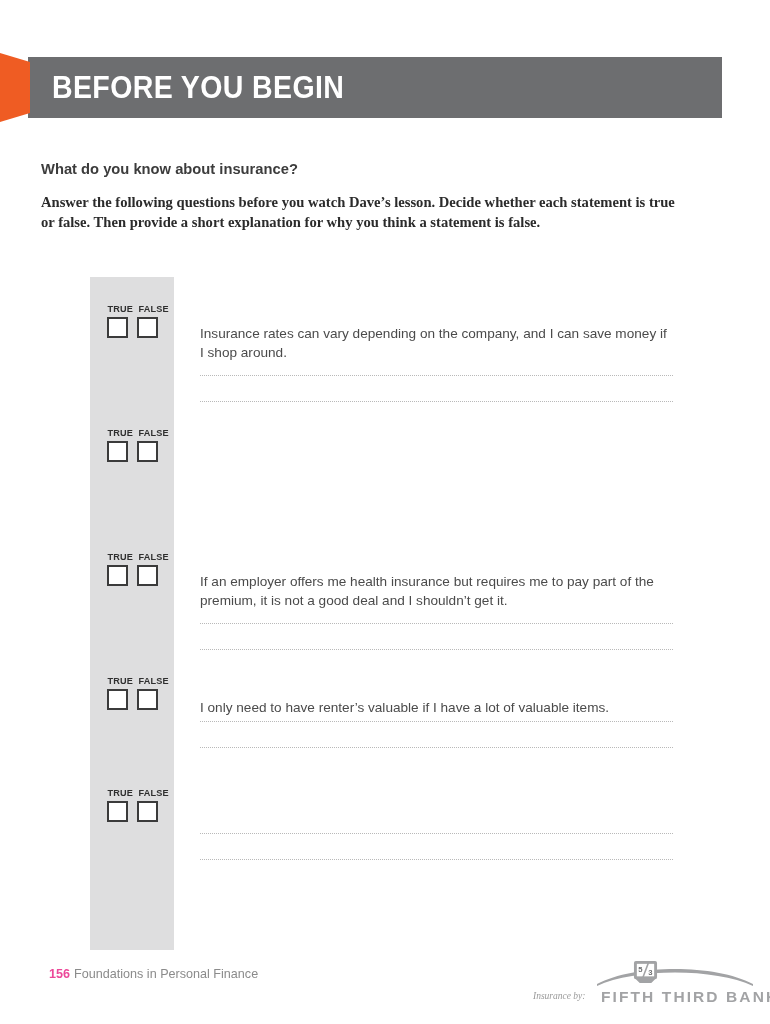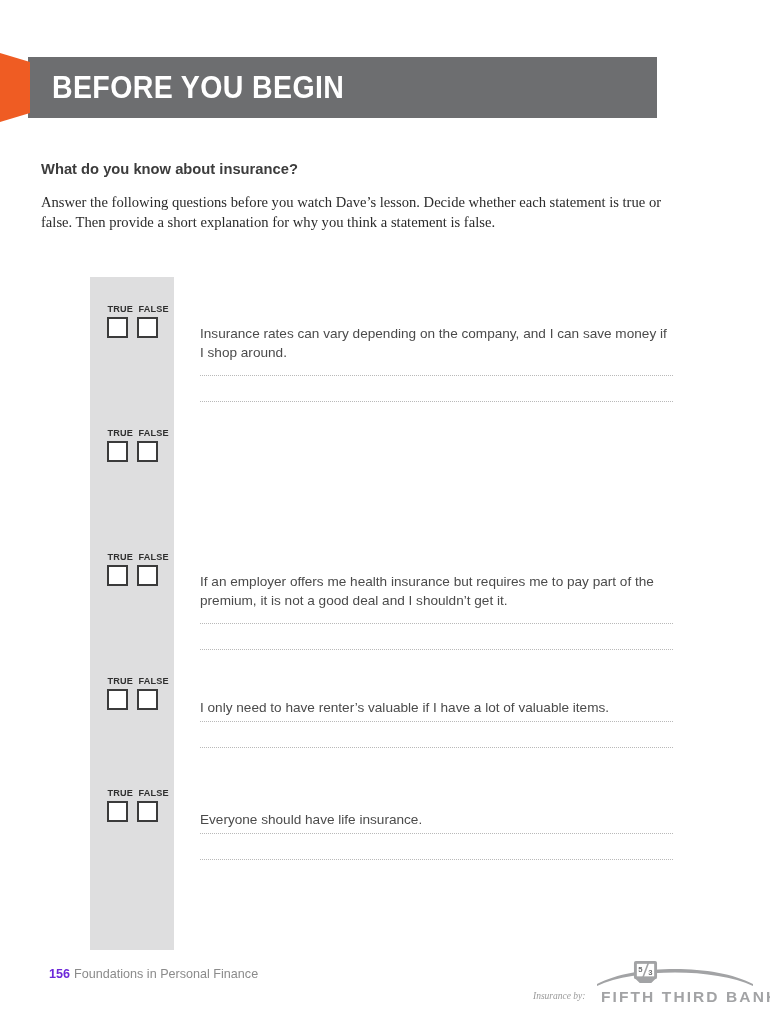--- a/index.html
+++ b/index.html
@@ -13,21 +13,21 @@
     position: relative;
     font-family: "Liberation Sans", sans-serif;
     overflow: hidden;
   }
 
   
   .header-band {
     position: absolute;
     left: 0;
     top: 57px;
-    width: 657px;
+    width: 722px;
     height: 61px;
   }
   .header-bar {
     position: absolute;
     left: 28px;
     top: 0;
     right: 0;
     height: 61px;
     background: #6d6e70;
   }
@@ -72,20 +72,21 @@
     transform-origin: left center;
     margin: 0 0 14px 0;
   }
   .intro-body {
     font-family: "Liberation Serif", serif;
     font-size: 14.6px;
     line-height: 20px;
     color: #2b2b2b;
     margin: 0;
     width: 648px;
+    font-weight: bold;
   }
 
   
   .sheet {
     position: absolute;
     left: 90px;
     top: 277px;
     width: 583px;
   }
   .tf-panel {
@@ -172,21 +173,21 @@
   .footer-left {
     position: absolute;
     left: 49px;
     top: 967px;
     font-family: "Liberation Sans", sans-serif;
     font-size: 12.6px;
     color: #8b8b8b;
     white-space: nowrap;
   }
   .footer-left .pagenum {
-    color: #6d28d9;
+    color: #ec4899;
     font-weight: bold;
     margin-right: 4px;
   }
 
   .sponsor {
     position: absolute;
     left: 533px;
     top: 962px;
     width: 225px;
     height: 52px;
@@ -318,21 +319,20 @@
           <div class="tf-labels">
             <span>TRUE</span>
             <span>FALSE</span>
           </div>
           <div class="tf-boxes">
             <div class="checkbox"></div>
             <div class="checkbox"></div>
           </div>
         </div>
         <div class="qbody">
-          <p class="qtext">Everyone should have life insurance.</p>
           <div class="answer-lines" style="top: 72px;">
             <div class="dotline"></div>
             <div class="dotline"></div>
           </div>
         </div>
       </div>
     </div>
 </div>
 
 <div class="footer-left">

